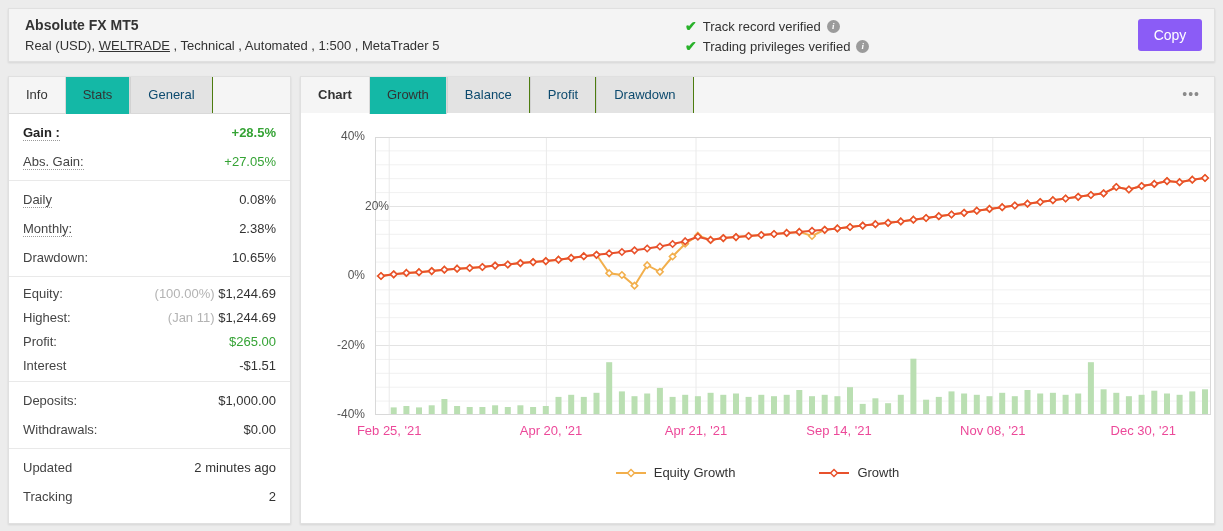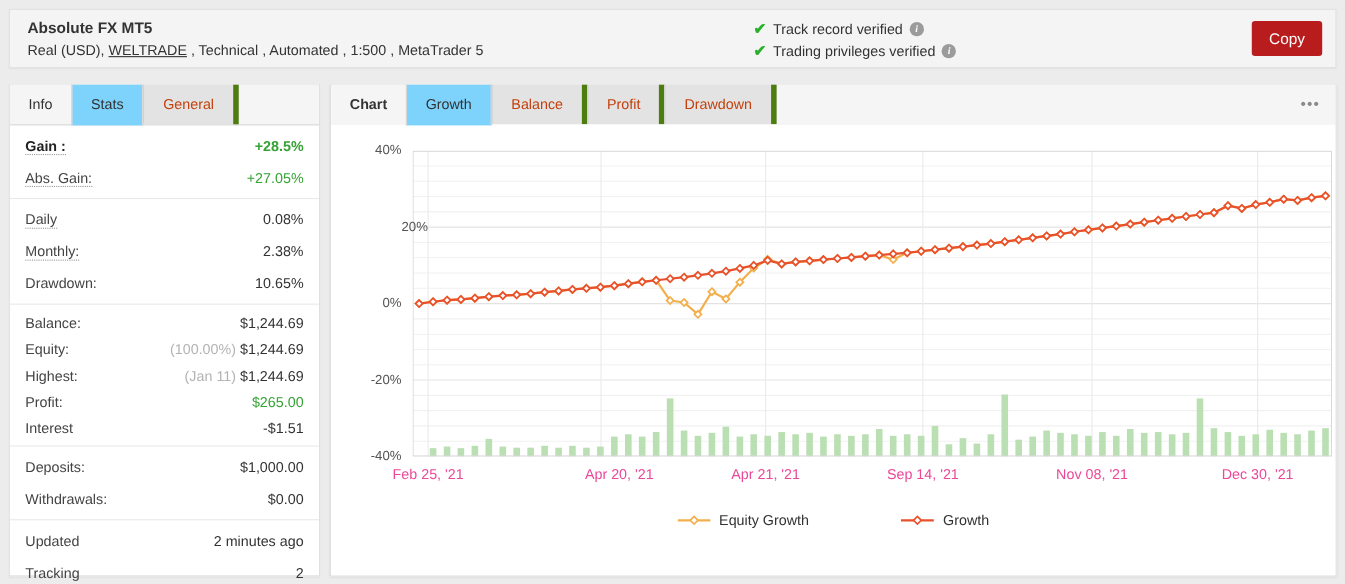--- a/index.html
+++ b/index.html
@@ -15,31 +15,31 @@
   .header{left:8px;top:8px;width:1207px;height:54px;background:#f4f4f4;}
   .h-title{position:absolute;left:16px;top:8px;font-size:14px;font-weight:bold;color:#333;}
   .h-sub{position:absolute;left:16px;top:29px;font-size:13px;color:#333;}
   .h-sub .broker{text-decoration:underline;cursor:pointer;}
   .verifs{position:absolute;left:676px;top:7px;}
   .verif-row{display:flex;align-items:center;height:20px;font-size:13px;color:#333;}
   .check{color:#28b12a;font-weight:bold;font-size:14px;margin-right:6px;}
   .info-i{display:inline-block;width:13px;height:13px;margin-left:6px;border-radius:50%;
           background:#9b9b9b;color:#fff;font:italic bold 9px "Liberation Serif",serif;
           text-align:center;line-height:13px;cursor:pointer;}
-  .copy-btn{position:absolute;right:12px;top:10px;width:64px;height:32px;background:#b91c1c;
+  .copy-btn{position:absolute;right:12px;top:10px;width:64px;height:32px;background:#8b5cf6;
             color:#fff;font-size:14px;text-align:center;line-height:32px;border-radius:3px;cursor:pointer;}
   
   .panel-left{left:8px;top:76px;width:283px;height:448px;}
   .panel-right{left:300px;top:76px;width:915px;height:448px;}
   .tabbar{display:flex;height:36px;background:#f5f5f5;border-bottom:1px solid #d9d9d9;}
   .tab{box-sizing:border-box;padding:0 17px;line-height:36px;font-size:13px;color:#333;cursor:pointer;white-space:nowrap;}
   .tab.title{font-weight:bold;cursor:default;}
-  .tab.active{background:#7dd3fc;border-left:1px solid #d9d9d9;border-right:1px solid #d9d9d9;
+  .tab.active{background:#14b8a6;border-left:1px solid #d9d9d9;border-right:1px solid #d9d9d9;
               height:37px;margin-bottom:-1px;position:relative;z-index:2;}
-  .tab.inactive{background:#e3e3e3;border-left:1px solid #d2d2d2;border-right:5px solid #4d7c0f;color:#c2410c;}
+  .tab.inactive{background:#e3e3e3;border-left:1px solid #d2d2d2;border-right:1px solid #4d7c0f;color:#0c4a6e;}
   .dots{margin-left:auto;margin-right:14px;line-height:34px;color:#8a8a8a;font-size:14px;
         letter-spacing:1px;cursor:pointer;}
   
   .stat-group{padding:4px 0;border-bottom:1px solid #e9e9e9;}
   .stat-group:last-child{border-bottom:none;}
   .stat-row{display:flex;justify-content:space-between;align-items:center;height:29px;padding:0 14px;font-size:13px;}
   .stat-group.compact .stat-row{height:24px;}
   .stat-label{color:#444;}
   .stat-label.dotted{border-bottom:1px dotted #999;cursor:help;}
   .stat-label.bold{font-weight:bold;color:#222;}
@@ -102,24 +102,20 @@
         <div class="stat-row">
           <span class="stat-label dotted">Monthly:</span>
           <span class="stat-value">2.38%</span>
         </div>
         <div class="stat-row">
           <span class="stat-label">Drawdown:</span>
           <span class="stat-value">10.65%</span>
         </div>
       </div>
       <div class="stat-group compact">
-        <div class="stat-row">
-          <span class="stat-label">Balance:</span>
-          <span class="stat-value">$1,244.69</span>
-        </div>
         <div class="stat-row">
           <span class="stat-label">Equity:</span>
           <span class="stat-value"><span class="value-prefix">(100.00%) </span>$1,244.69</span>
         </div>
         <div class="stat-row">
           <span class="stat-label">Highest:</span>
           <span class="stat-value"><span class="value-prefix">(Jan 11) </span>$1,244.69</span>
         </div>
         <div class="stat-row">
           <span class="stat-label">Profit:</span>
@@ -409,19 +405,19 @@
           </svg>
           <span>Growth</span>
         </div>
       </div>
   <div class="ylabel" style="top: 16px;">40%</div>
       <div class="ylabel" style="top: 85.5px; padding-left: 24px;">20%</div>
       <div class="ylabel" style="top: 155px;">0%</div>
       <div class="ylabel" style="top: 224.5px;">-20%</div>
       <div class="ylabel" style="top: 294px;">-40%</div>
       <div class="xlabel" style="left: 28.212px;">Feb 25, '21</div>
-      <div class="xlabel" style="left: 202px;">Apr 20, '21</div>
+      <div class="xlabel" style="left: 190px;">Apr 20, '21</div>
       <div class="xlabel" style="left: 335.024px;">Apr 21, '21</div>
       <div class="xlabel" style="left: 477.98px;">Sep 14, '21</div>
       <div class="xlabel" style="left: 631.804px;">Nov 08, '21</div>
       <div class="xlabel" style="left: 782.284px;">Dec 30, '21</div>
     </div>
 </div>
 
 </body></html>

